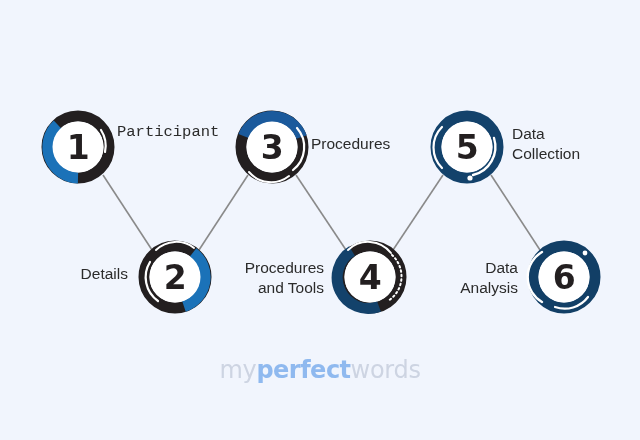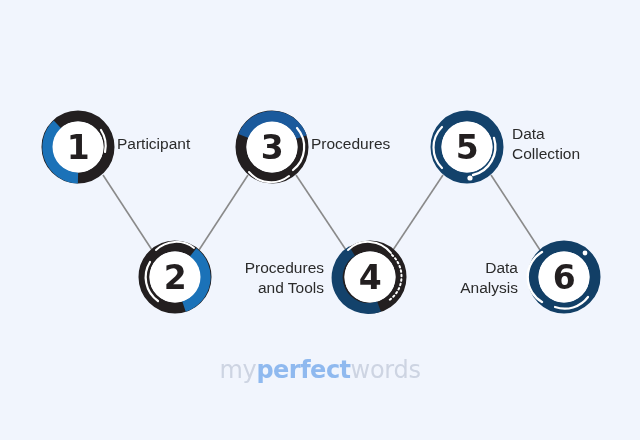--- a/index.html
+++ b/index.html
@@ -104,32 +104,33 @@
 
   <div class="node" style="left:39px; top:108px;">
     <svg viewBox="0 0 78 78" xmlns="http://www.w3.org/2000/svg">
       <circle cx="39" cy="39" r="31" fill="none" stroke="#231f20" stroke-width="11"></circle>
       <path d="M 39 70 A 31 31 0 0 1 18.5 16.5" fill="none" stroke="#1b72b8" stroke-width="11" stroke-linecap="butt"></path>
       <circle cx="39" cy="39" r="25.5" fill="#ffffff"></circle>
       <path d="M 62 22 A 29 29 0 0 1 66 44" fill="none" stroke="#ffffff" stroke-width="2.2" stroke-linecap="round"></path>
     </svg>
     <div class="node-num">1</div>
   </div>
-  <div class="label label-right" style="left:117px; top:134px;">Participant</div>
+  <div class="label label-right" style="left:117px; top:123px;font-family:Liberation Mono, monospace;">Participant</div>
 
   <div class="node" style="left:136px; top:238px;">
     <svg viewBox="0 0 78 78" xmlns="http://www.w3.org/2000/svg">
       <circle cx="39" cy="39" r="31" fill="none" stroke="#231f20" stroke-width="11"></circle>
       <path d="M 57 14.5 A 31 31 0 0 1 48 68.5" fill="none" stroke="#1b72b8" stroke-width="11" stroke-linecap="butt"></path>
       <circle cx="39" cy="39" r="25.5" fill="#ffffff"></circle>
       <path d="M 14 24 A 29 29 0 0 0 22 63" fill="none" stroke="#ffffff" stroke-width="2.2" stroke-linecap="round"></path>
       <path d="M 20 12 A 29 29 0 0 1 58 10" fill="none" stroke="#ffffff" stroke-width="2" stroke-linecap="round"></path>
     </svg>
     <div class="node-num">2</div>
   </div>
+  <div class="label label-left" style="left:36px; top:264px; width:92px;">Details</div>
 
   <div class="node" style="left:233px; top:108px;">
     <svg viewBox="0 0 78 78" xmlns="http://www.w3.org/2000/svg">
       <circle cx="39" cy="39" r="31" fill="none" stroke="#231f20" stroke-width="11"></circle>
       <path d="M 10.5 28 A 31 31 0 0 1 68.5 29" fill="none" stroke="#1b5a9c" stroke-width="11" stroke-linecap="butt"></path>
       <circle cx="39" cy="39" r="25.5" fill="#ffffff"></circle>
       <path d="M 64 20 A 29 29 0 0 1 60 62" fill="none" stroke="#ffffff" stroke-width="2.2" stroke-linecap="round"></path>
       <path d="M 16 64 A 29 29 0 0 0 56 68" fill="none" stroke="#ffffff" stroke-width="2" stroke-linecap="round"></path>
     </svg>
     <div class="node-num">3</div>

